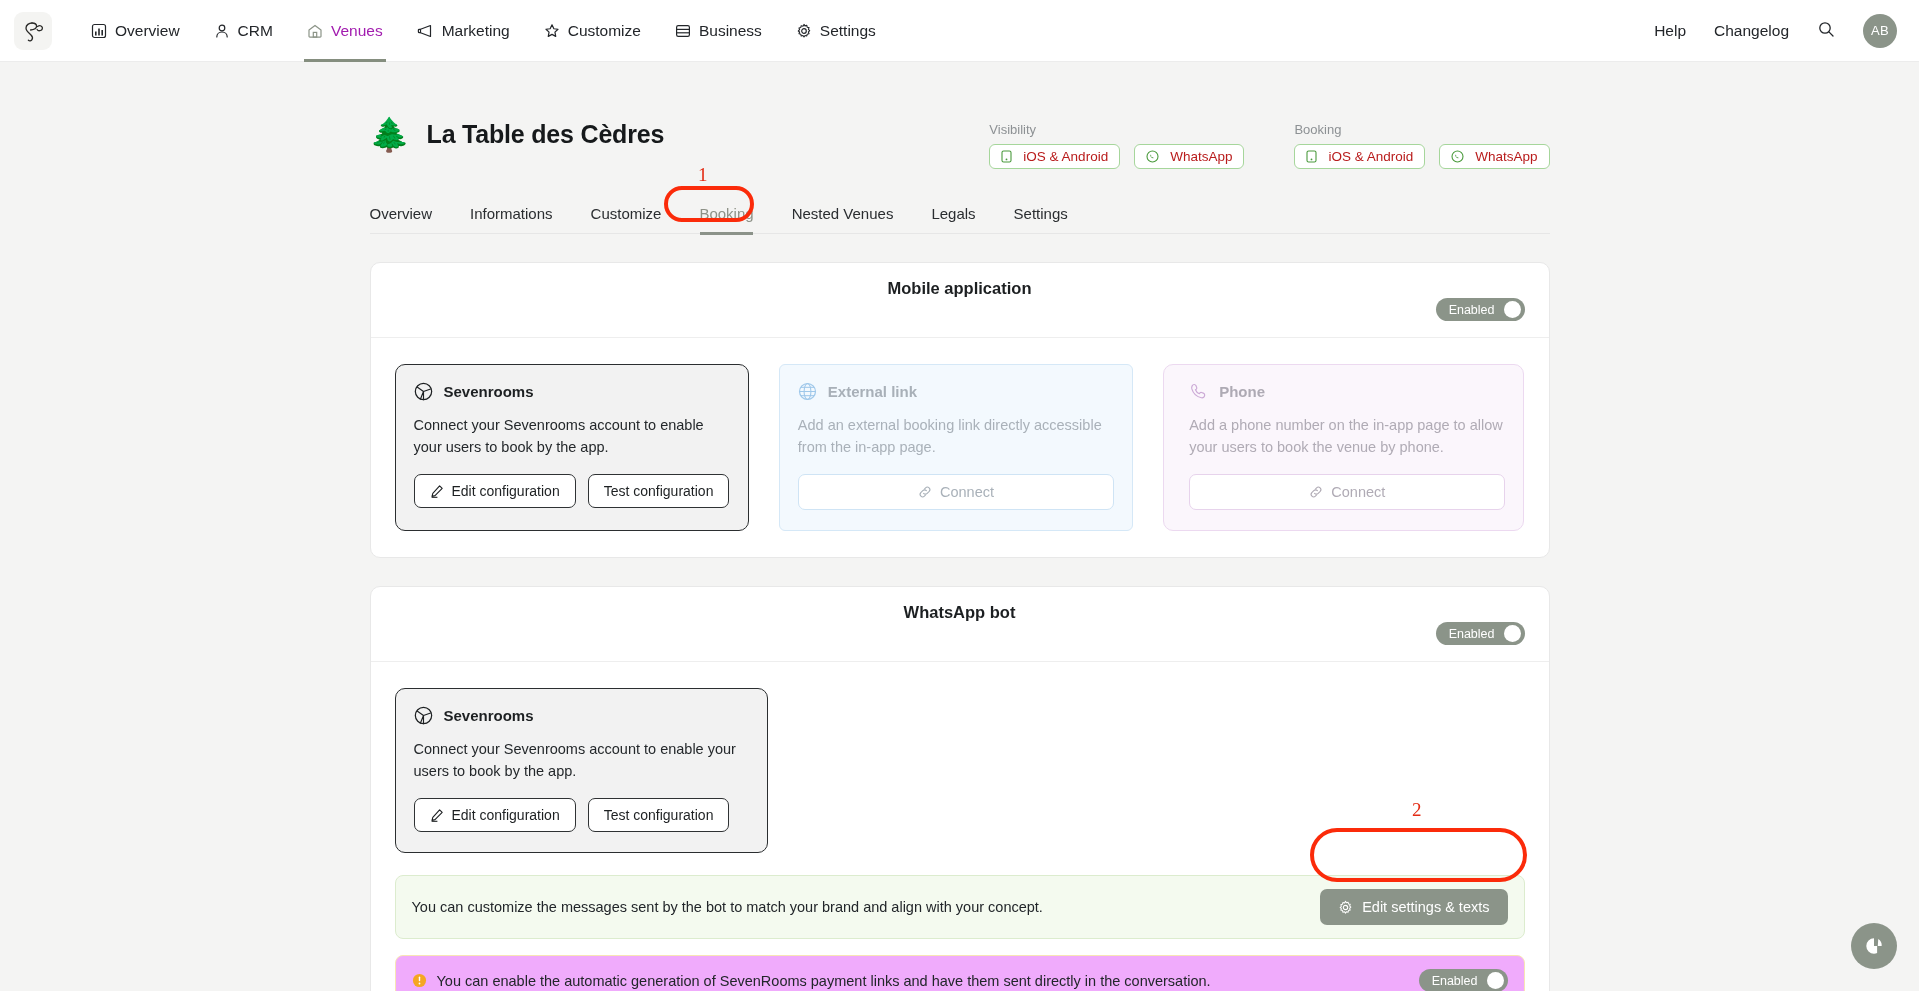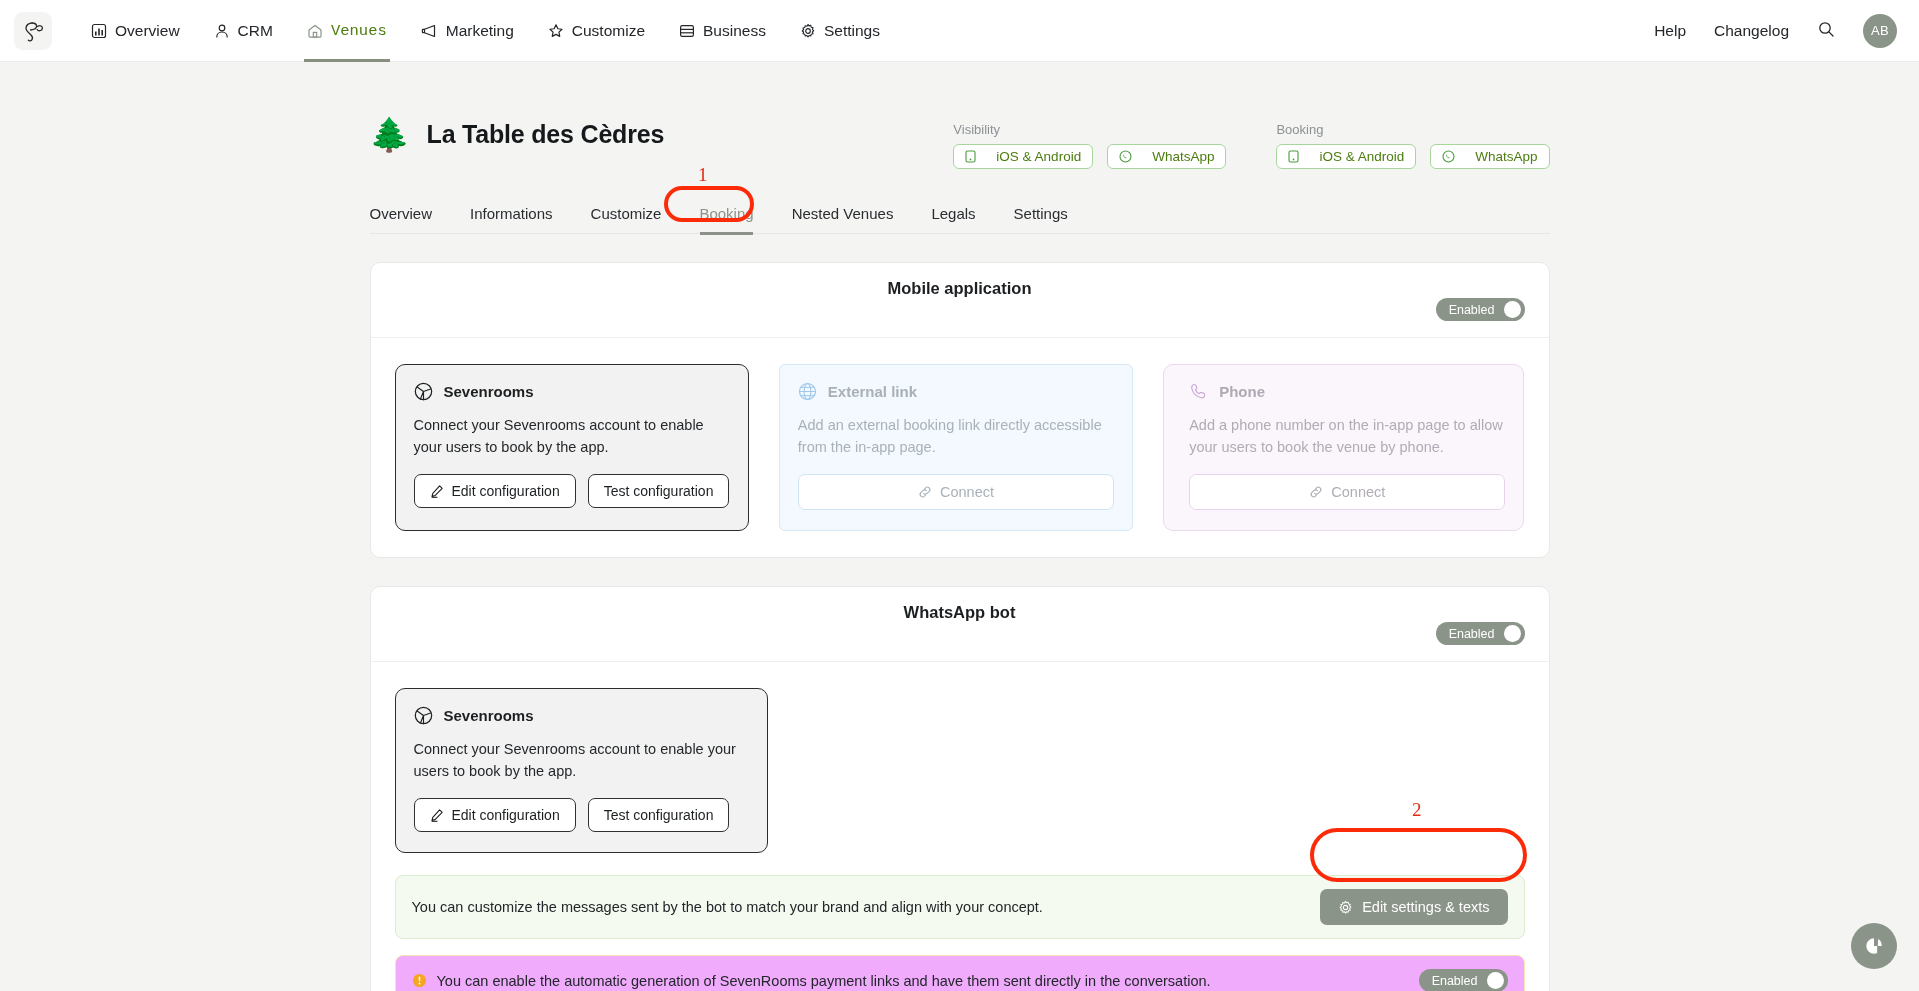--- a/index.html
+++ b/index.html
@@ -26,21 +26,21 @@
     margin-right: 22px; flex: none;
   }
   .nav-items { display: flex; align-items: stretch; height: 62px; }
   .nav-item {
     display: flex; align-items: center; gap: 8px;
     padding: 0 17px; height: 62px;
     font-size: 15.5px; color: #23262a;
     cursor: pointer; position: relative;
     white-space: nowrap;
   }
-  .nav-item.active { color: #4d7c0f; font-family: Liberation Mono, monospace; }
+  .nav-item.active { color: #a21caf; }
   .nav-item.active::after {
     content: ""; position: absolute; left: 14px; right: 14px; bottom: 0;
     height: 3px; background: #858e7f;
   }
   .nav-item svg { display: block; }
   .nav-right {
     margin-left: auto; display: flex; align-items: center; gap: 28px;
   }
   .nav-link { font-size: 15.5px; color: #23262a; cursor: pointer; }
   .avatar {
@@ -58,23 +58,23 @@
 
   .venue-head { display: flex; align-items: flex-start; }
   .venue-title-row { display: flex; align-items: center; gap: 16px; }
   .venue-emoji { font-size: 33px; line-height: 1; }
   .venue-title { font-size: 25px; font-weight: bold; letter-spacing: -.2px; color: #16191b; }
 
   .head-meta { margin-left: auto; display: flex; gap: 50px; padding-top: 4px; }
   .meta-group-label { font-size: 13px; color: #8d9194; margin-bottom: 7px; }
   .badges { display: flex; gap: 14px; }
   .badge {
-    display: inline-flex; align-items: center; gap: 20px;
+    display: inline-flex; align-items: center; gap: 11px;
     border: 1px solid #a6d69b; border-radius: 6px;
-    padding: 4px 11px; font-size: 13.5px; color: #4d7c0f;
+    padding: 4px 11px; font-size: 13.5px; color: #b91c1c;
     background: #fff; white-space: nowrap;
   }
 
   
   .tabs { display: flex; gap: 0; margin-top: 30px; position: relative; }
   .tab {
     font-size: 15px; color: #2a2d30; padding: 6px 0 12px;
     margin-right: 38px; cursor: pointer; position: relative; white-space: nowrap;
   }
   .tab.active { color: #8d9187; }

